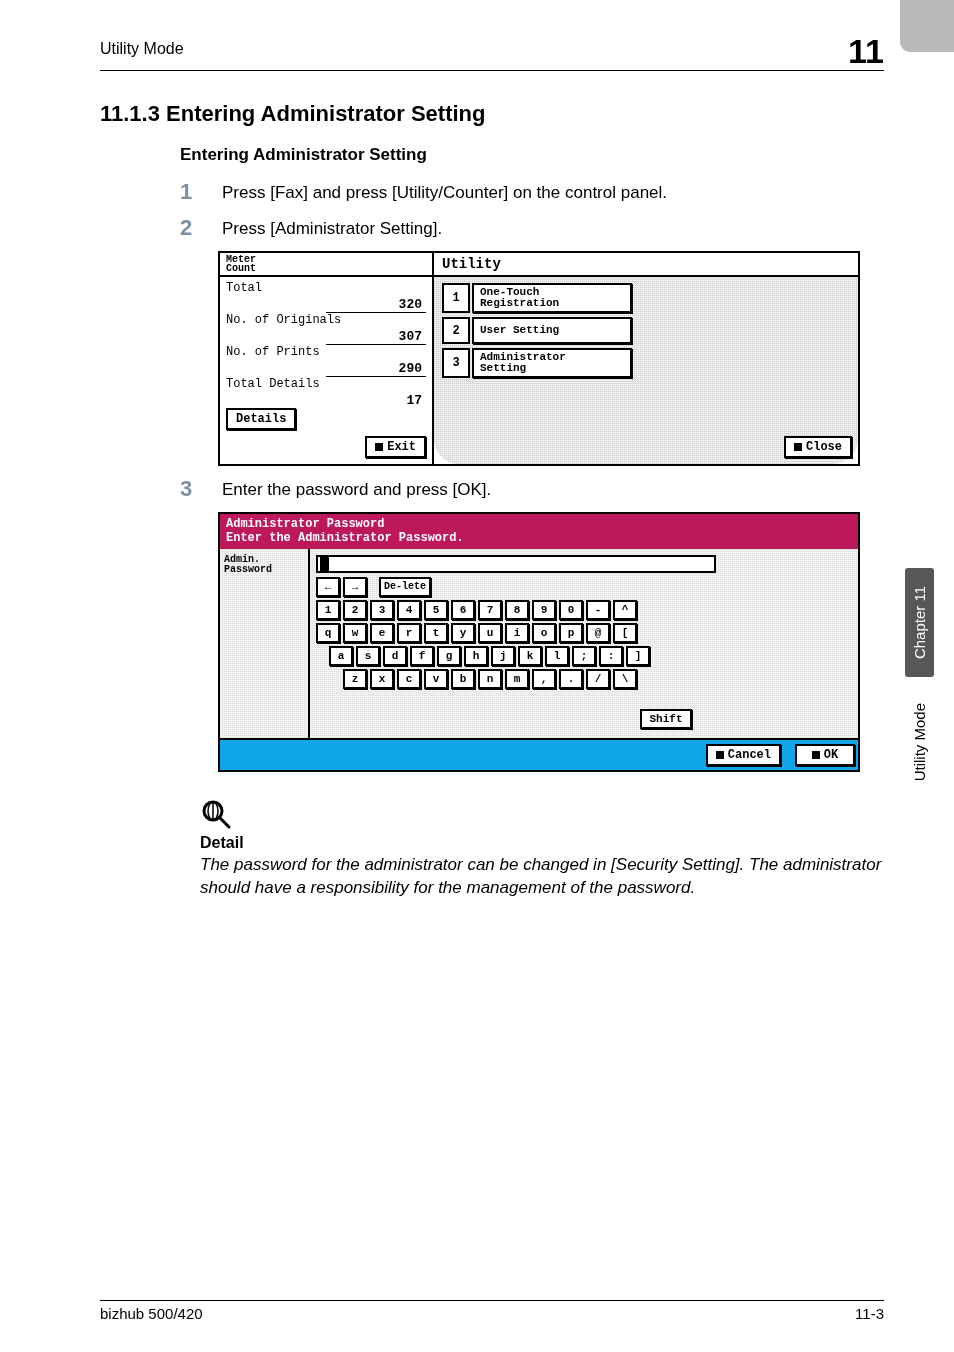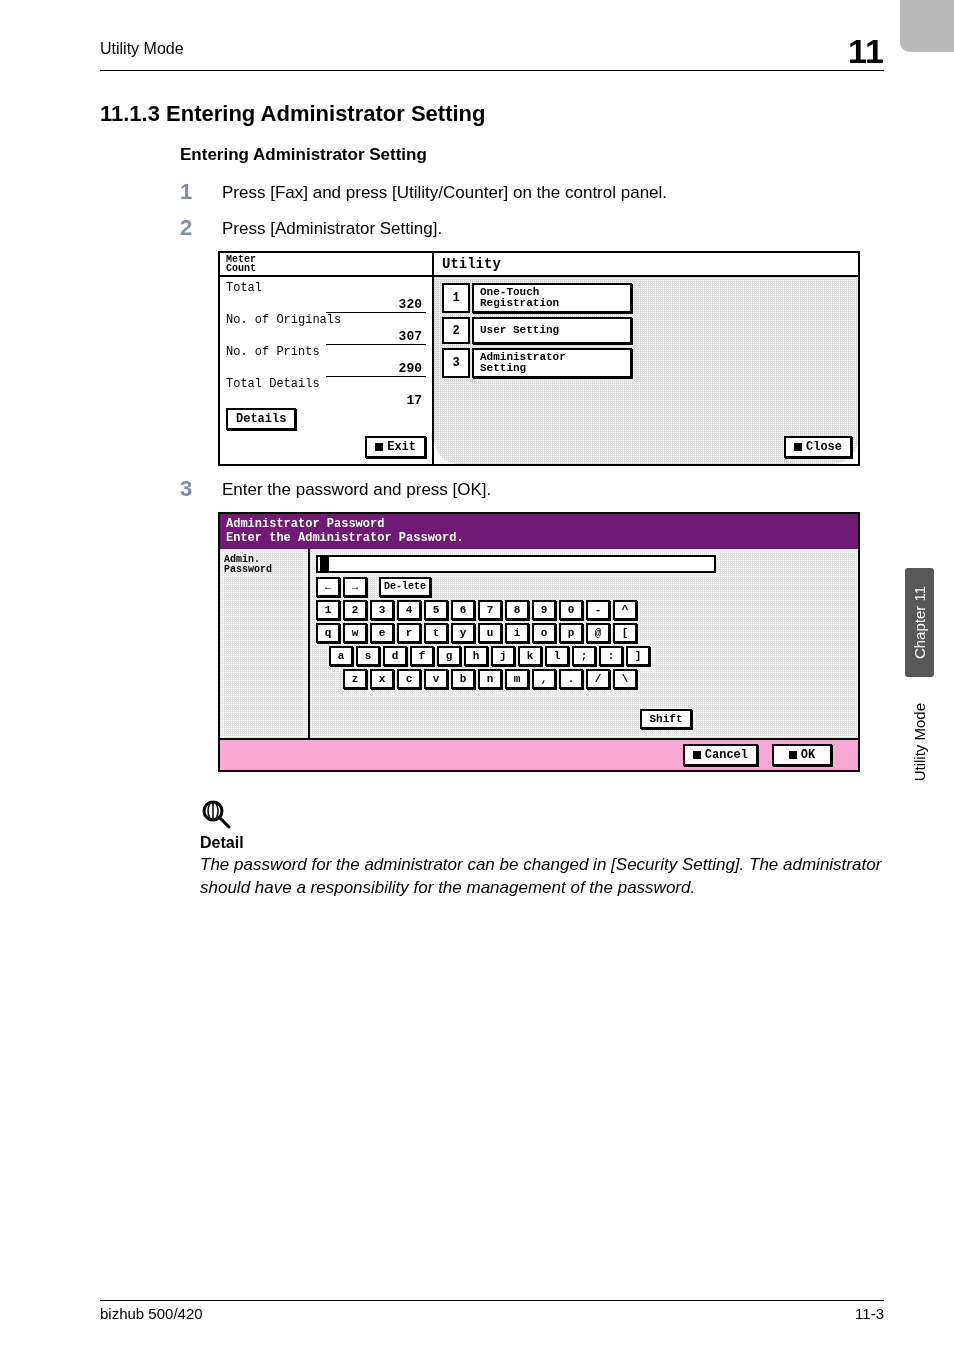--- a/index.html
+++ b/index.html
@@ -175,21 +175,21 @@
   }
   
   .shot2 {
     margin: 10px 0 10px 118px;
     border: 2px solid #000;
     font-family: "Courier New", monospace;
     width: 642px;
     background: #fff;
   }
   .pw-head {
-    background: #701a75;
+    background: #be185d;
     color: #fff;
     font-size: 12px;
     font-weight: bold;
     padding: 3px 6px;
     line-height: 1.2;
   }
   .pw-body {
     display: flex;
     padding: 0;
   }
@@ -241,26 +241,26 @@
     font-size: 11px;
     display: flex;
     align-items: center;
     justify-content: center;
     font-weight: bold;
     padding: 0 3px;
   }
   .key.wide { min-width: 46px; font-size:10px; line-height:0.9;}
   .key.shift { min-width: 52px; margin-top: 40px; }
   .pw-footer {
-    background: #f9a8d4;
+    background: #0ea5e9;
     border-top: 2px solid #000;
     display: flex;
     justify-content: flex-end;
     gap: 14px;
-    padding: 4px 26px;
+    padding: 4px 3px;
   }
   
   .detail {
     margin: 26px 0 0 100px;
   }
   .detail-icon svg { display: block; }
   .detail-head {
     font-weight: bold;
     font-size: 16px;
     margin-top: 4px;

